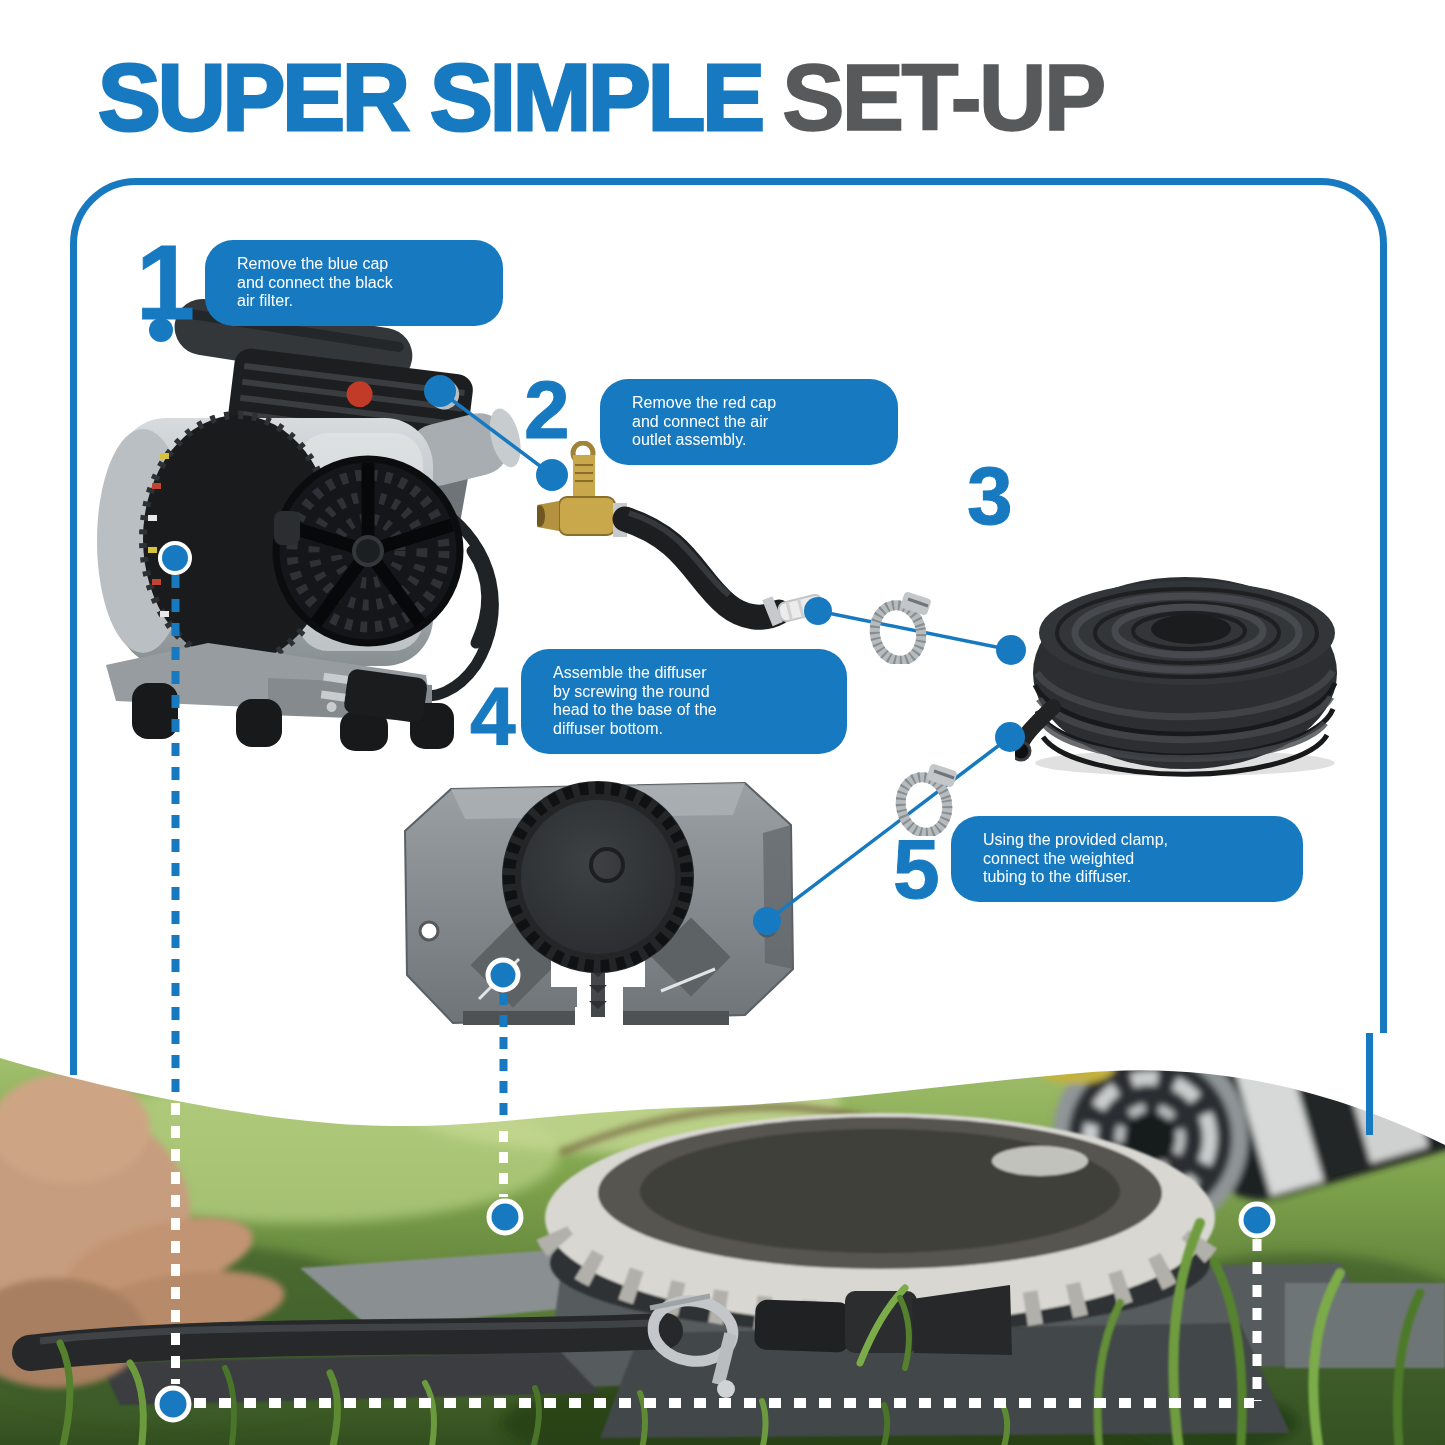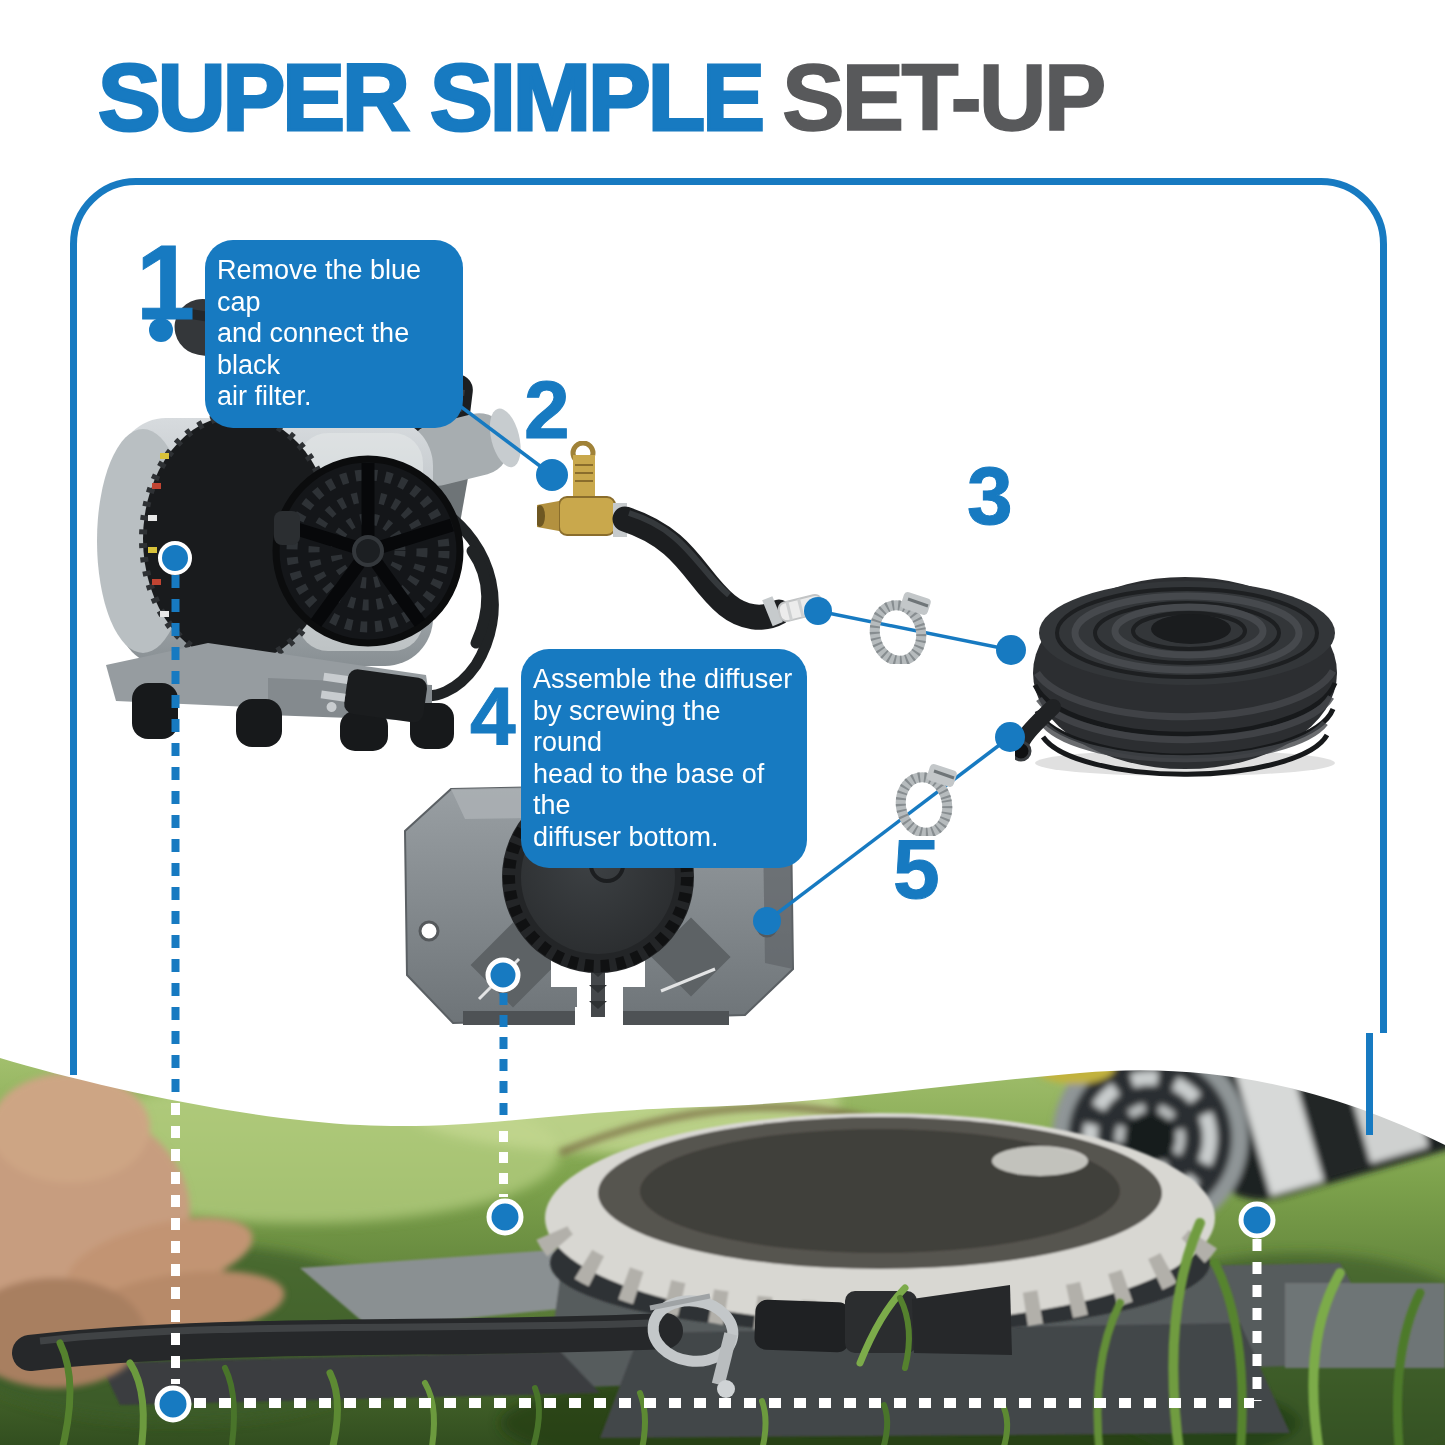--- a/index.html
+++ b/index.html
@@ -13,21 +13,21 @@
   
   .frame{position:absolute;left:70px;top:165px;width:1303px;height:1280px;
          border:7px solid var(--accent-blue);border-radius:66px;background:transparent;z-index:1;}
   
   .photo{position:absolute;left:0;top:1020px;width:1445px;height:425px;z-index:2;}
   .product{position:absolute;z-index:3;}
   .clamp-layer{z-index:5;}
   .overlay{position:absolute;left:0;top:0;width:1445px;height:1445px;z-index:4;pointer-events:none;}
   
   .callout{position:absolute;background:var(--accent-blue);color:#fff;border-radius:28px;
-           padding:15px 12px;font-size:27px;line-height:1.17;white-space:pre-line;z-index:6;}
+           padding:15px 32px;font-size:16px;line-height:1.17;white-space:pre-line;z-index:6;}
   .stepnum{position:absolute;color:var(--accent-blue);font-weight:bold;line-height:1;z-index:6;
            -webkit-text-stroke:1px var(--accent-blue);}
   .n1{left:136px;top:216px;font-size:106px;}
   .n2{left:524px;top:356px;font-size:82px;}
   .n3{left:967px;top:442px;font-size:82px;}
   .n4{left:470px;top:662px;font-size:82px;}
   .n5{left:893px;top:814px;font-size:84px;}
   .b1{left:205px;top:227px;width:234px;}
   .b2{left:600px;top:366px;width:234px;}
   .b3{left:1036px;top:406px;width:252px;}
@@ -388,24 +388,30 @@
       <circle cx="1257" cy="1207" r="16" stroke="#ffffff" stroke-width="5"></circle>
     </g>
   </svg>
 
   <div class="stepnum n1">1</div>
   <div class="callout b1">Remove the blue cap
 and connect the black
 air filter.</div>
 
   <div class="stepnum n2">2</div>
+  <div class="callout b2">Remove the red cap
+and connect the air
+outlet assembly.</div>
 
   <div class="stepnum n3">3</div>
 
   <div class="stepnum n4">4</div>
   <div class="callout b4">Assemble the diffuser
 by screwing the round
 head to the base of the
 diffuser bottom.</div>
 
   <div class="stepnum n5">5</div>
+  <div class="callout b5">Using the provided clamp,
+connect the weighted
+tubing to the diffuser.</div>
 
 </div>
 
 </body></html>

